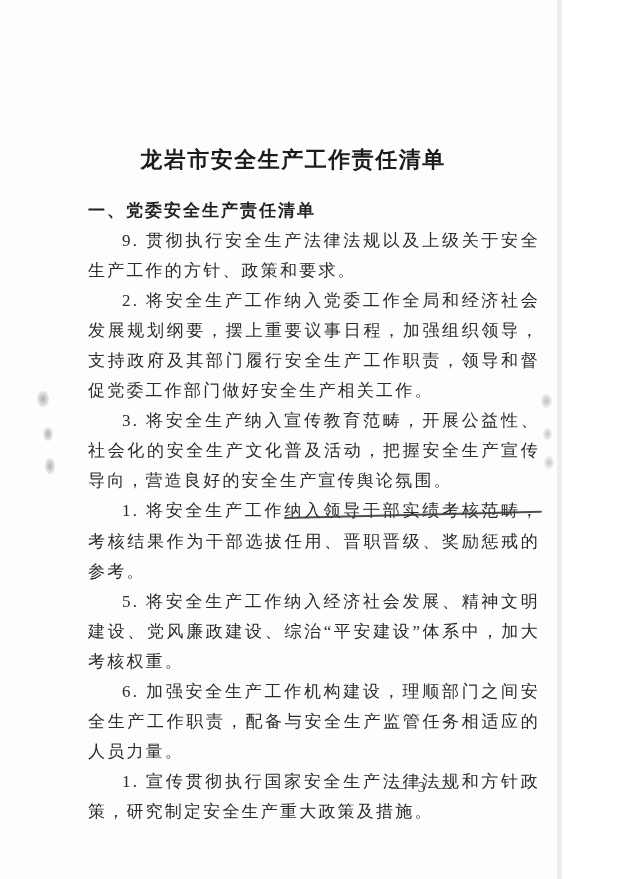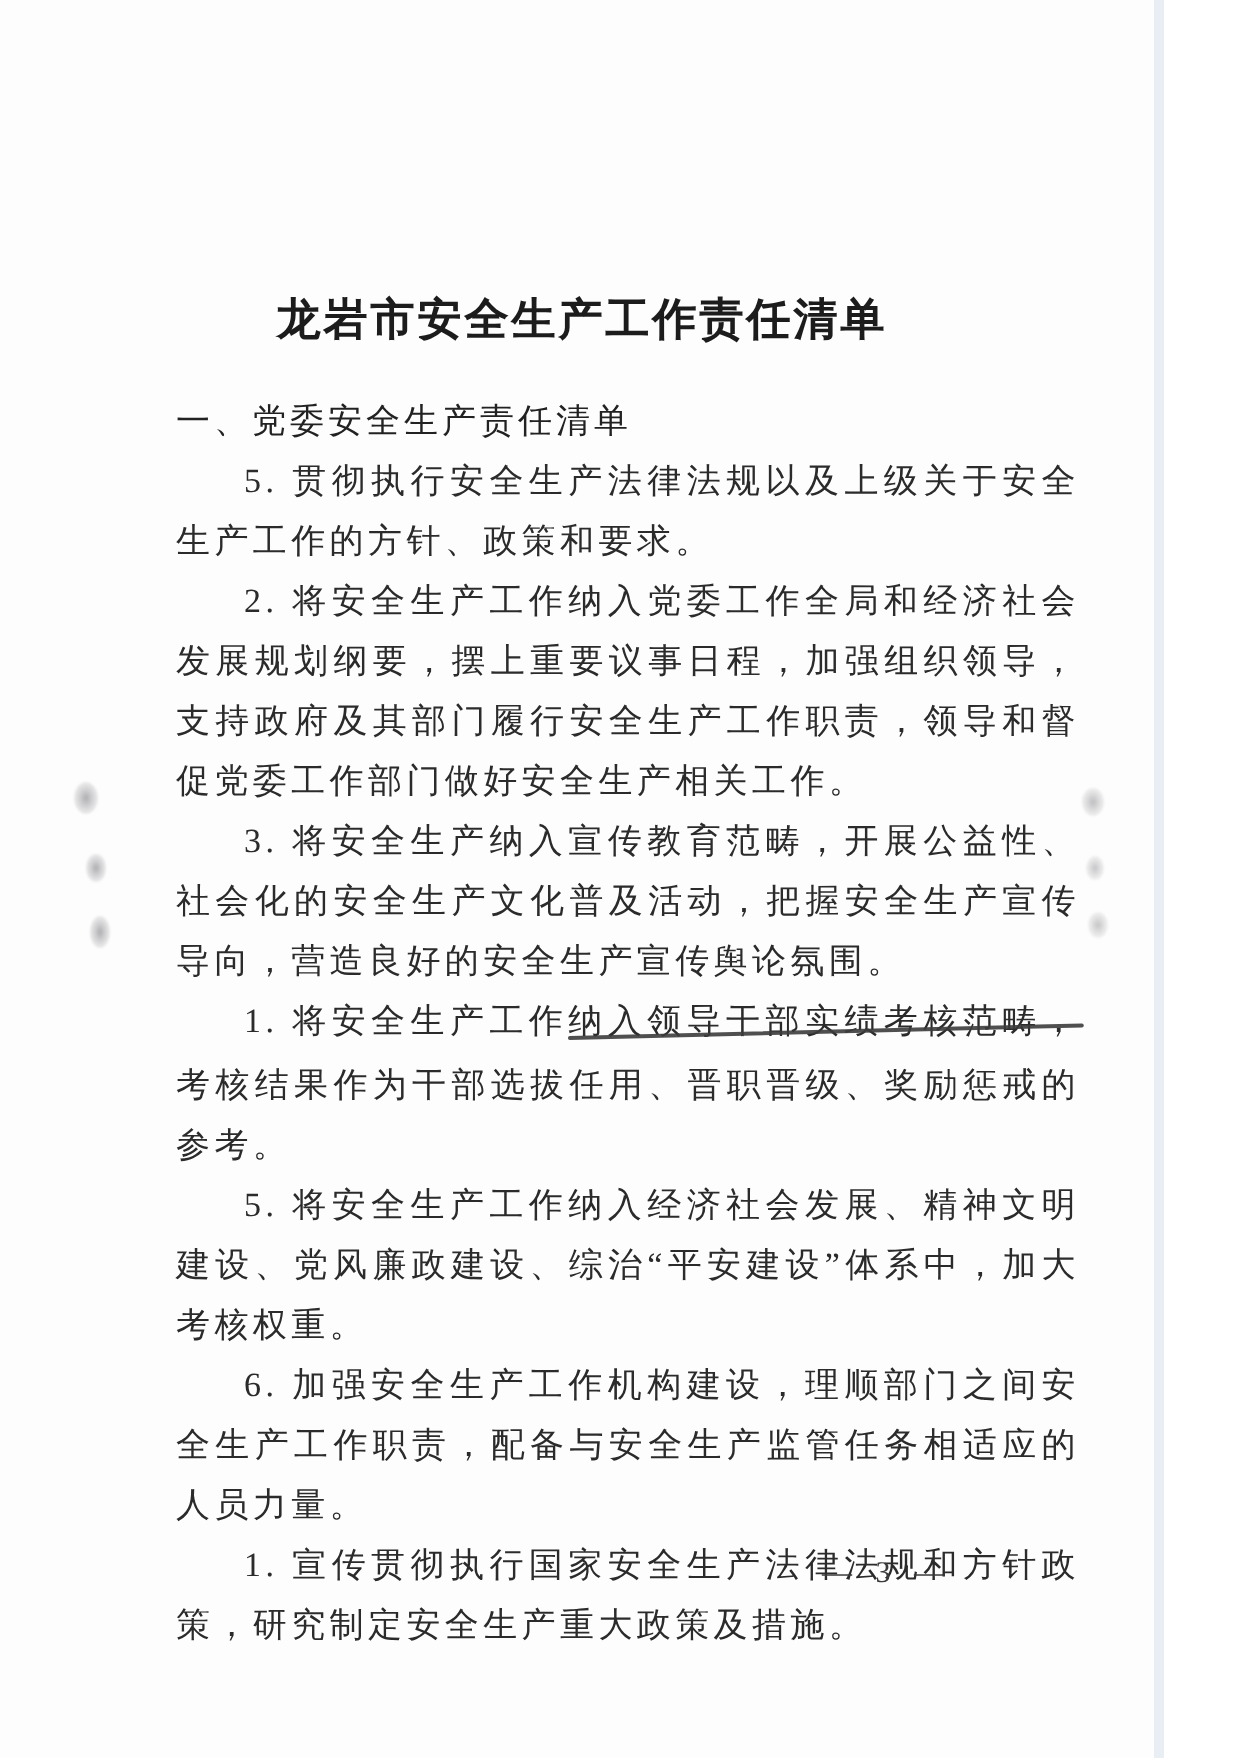--- a/index.html
+++ b/index.html
@@ -2,26 +2,27 @@
 <html><head>
 <meta charset="utf-8">
 <style>
   html, body {
     margin: 0;
     padding: 0;
     background: #ffffff;
   }
   .page {
     position: relative;
-    width: 582px;
+    width: 538px;
     height: 879px;
     background: #fdfdfd;
     overflow: hidden;
     font-family: "Liberation Serif", "DejaVu Serif", serif;
     color: #262626;
+    padding-left: 24px;
   }
   
   .edge-strip {
     position: absolute;
     top: 0;
     right: 0;
     width: 5px;
     height: 100%;
     background: #e9eef4;
   }
@@ -38,21 +39,21 @@
   }
   .content {
     position: absolute;
     left: 88px;
     top: 196px;
     width: 452px;
   }
   .sec-heading {
     margin: 0;
     font-family: "Liberation Sans", "DejaVu Sans", sans-serif;
-    font-weight: 400;
+    font-weight: 700;
     font-size: 17px;
     line-height: 30px;
     letter-spacing: 2px;
     color: #222222;
   }
   .sec-heading.indent {
     text-indent: 2em;
   }
   .para {
     margin: 0;
@@ -112,21 +113,21 @@
 <div class="page">
 
   <div class="edge-strip"></div>
 
   <h1 class="doc-title">龙岩市安全生产工作责任清单</h1>
 
   <div class="content">
 
     <h2 class="sec-heading">一、党委安全生产责任清单</h2>
 
-    <p class="para">5. 贯彻执行安全生产法律法规以及上级关于安全生产工作的方针、政策和要求。</p>
+    <p class="para">9. 贯彻执行安全生产法律法规以及上级关于安全生产工作的方针、政策和要求。</p>
 
     <p class="para">2. 将安全生产工作纳入党委工作全局和经济社会发展规划纲要，摆上重要议事日程，加强组织领导，支持政府及其部门履行安全生产工作职责，领导和督促党委工作部门做好安全生产相关工作。</p>
 
     <p class="para">3. 将安全生产纳入宣传教育范畴，开展公益性、社会化的安全生产文化普及活动，把握安全生产宣传导向，营造良好的安全生产宣传舆论氛围。</p>
 
     <p class="para"><span>1. 将安全生产工作</span><span class="pen-underline">纳入领导干部实绩考核范畴，</span><span>考核结果作为干部选拔任用、晋职晋级、奖励惩戒的参考。</span></p>
 
     <p class="para">5. 将安全生产工作纳入经济社会发展、精神文明建设、党风廉政建设、综治“平安建设”体系中，加大考核权重。</p>
 
     <p class="para">6. 加强安全生产工作机构建设，理顺部门之间安全生产工作职责，配备与安全生产监管任务相适应的人员力量。</p>

